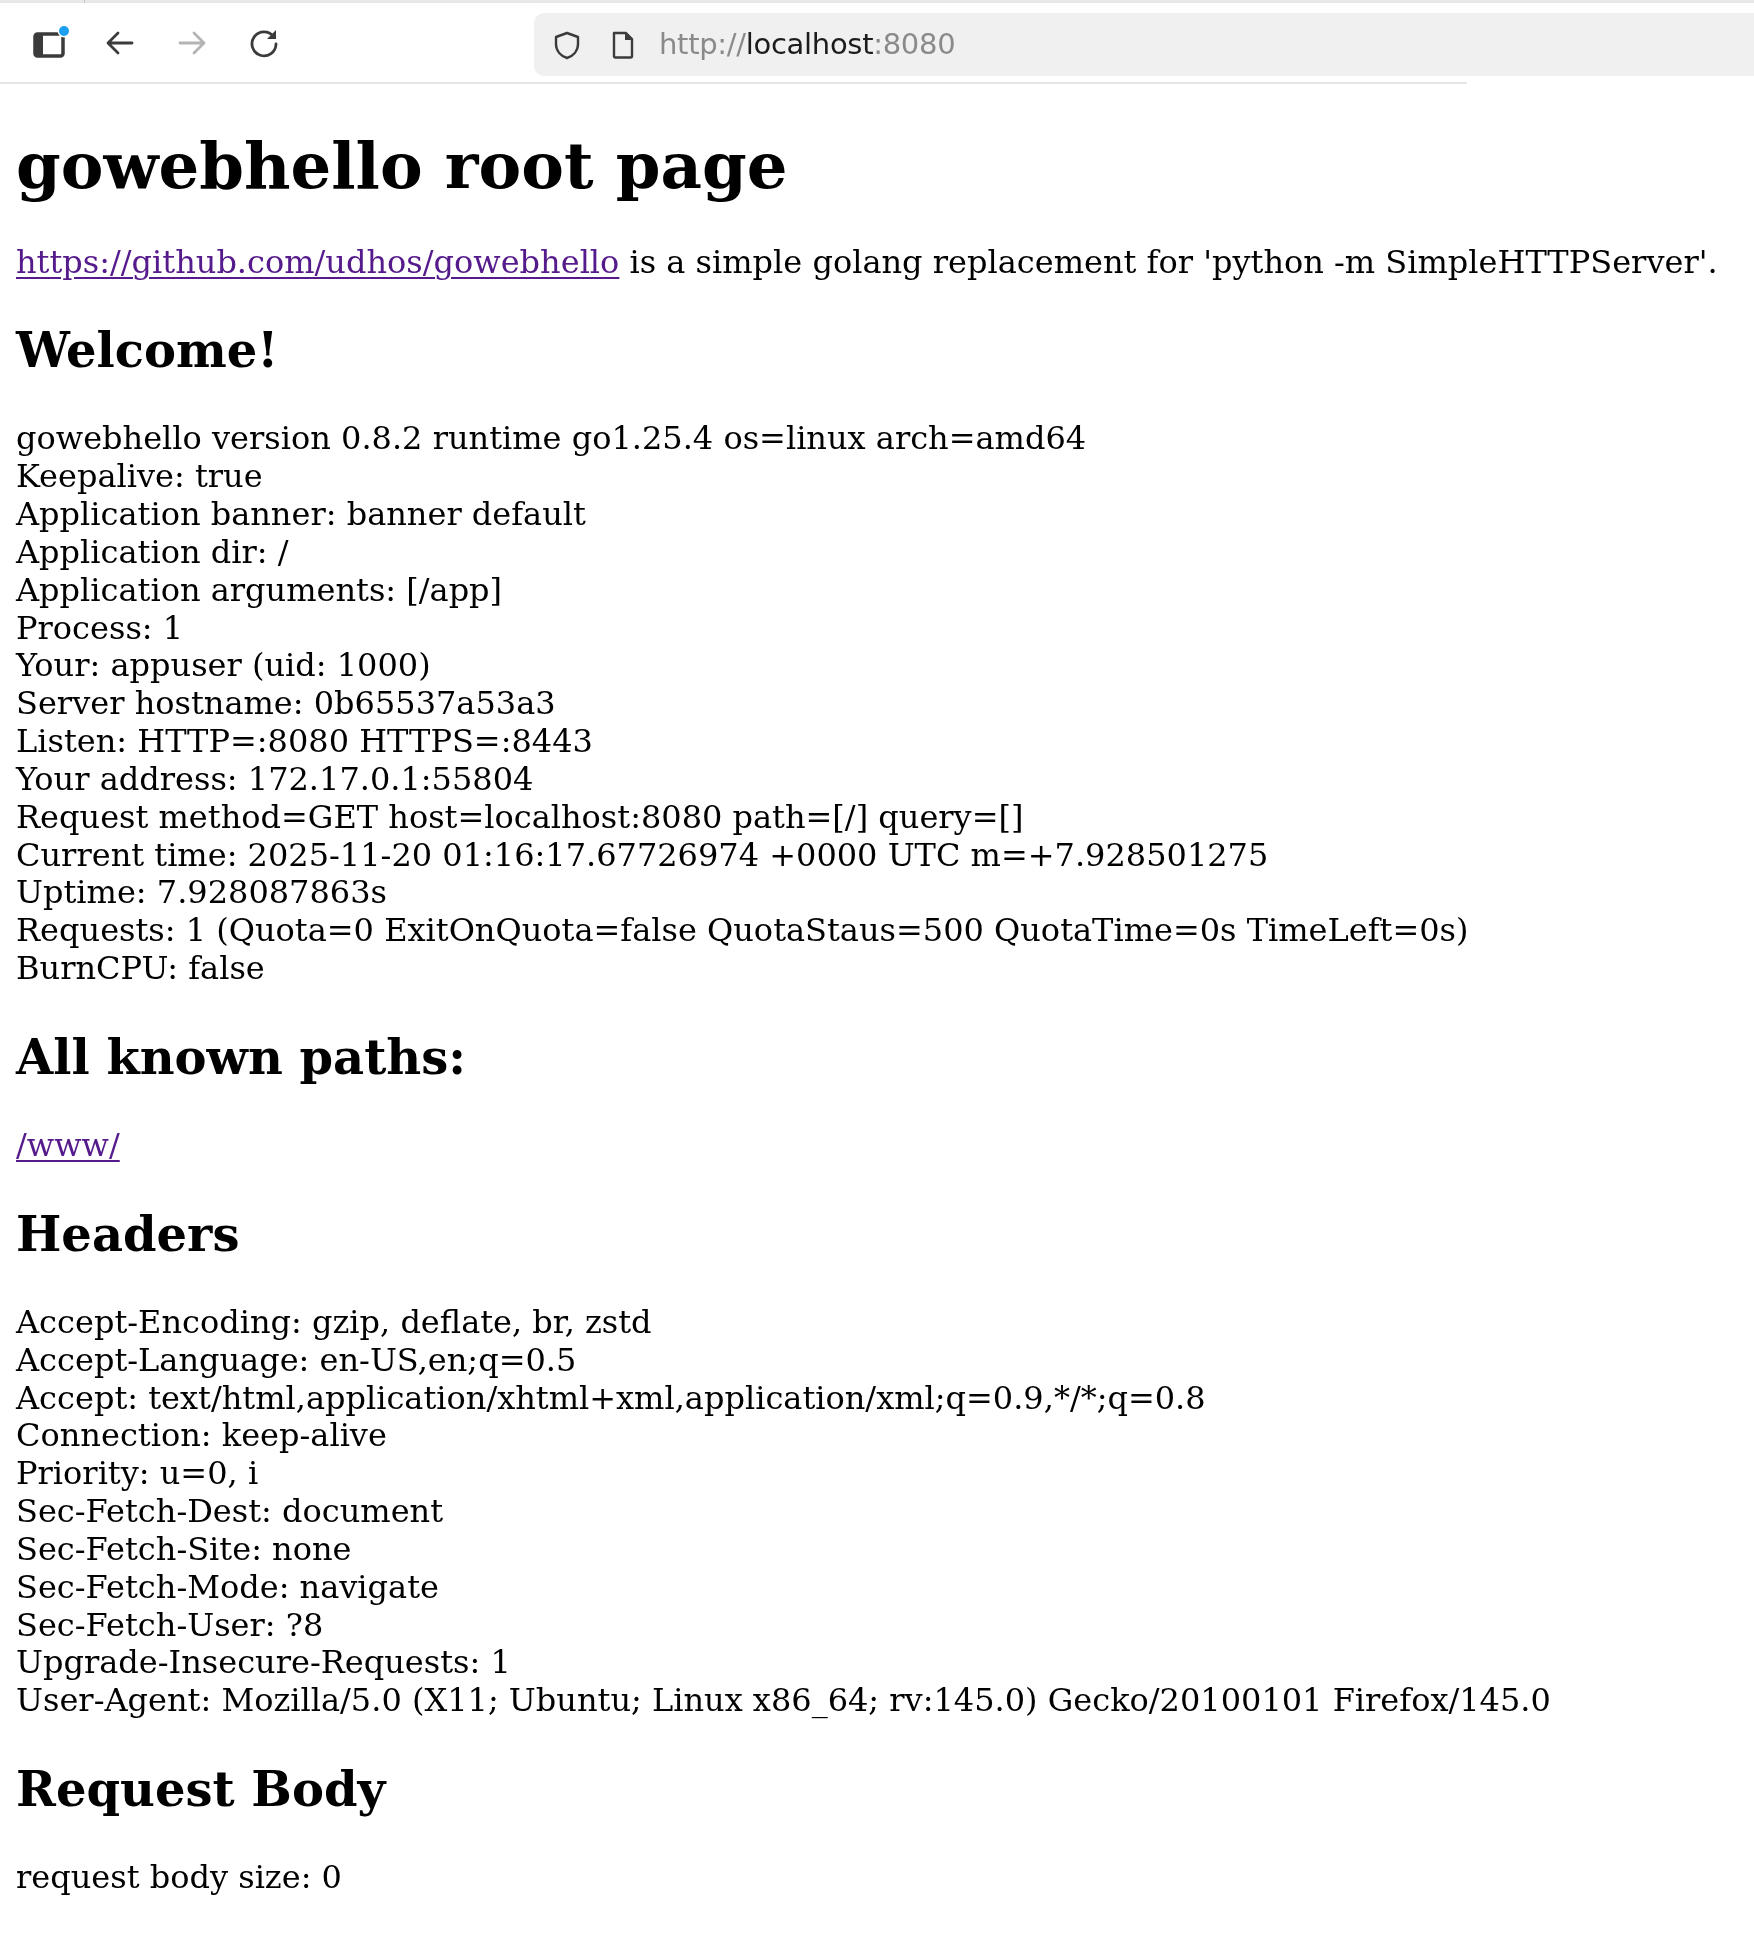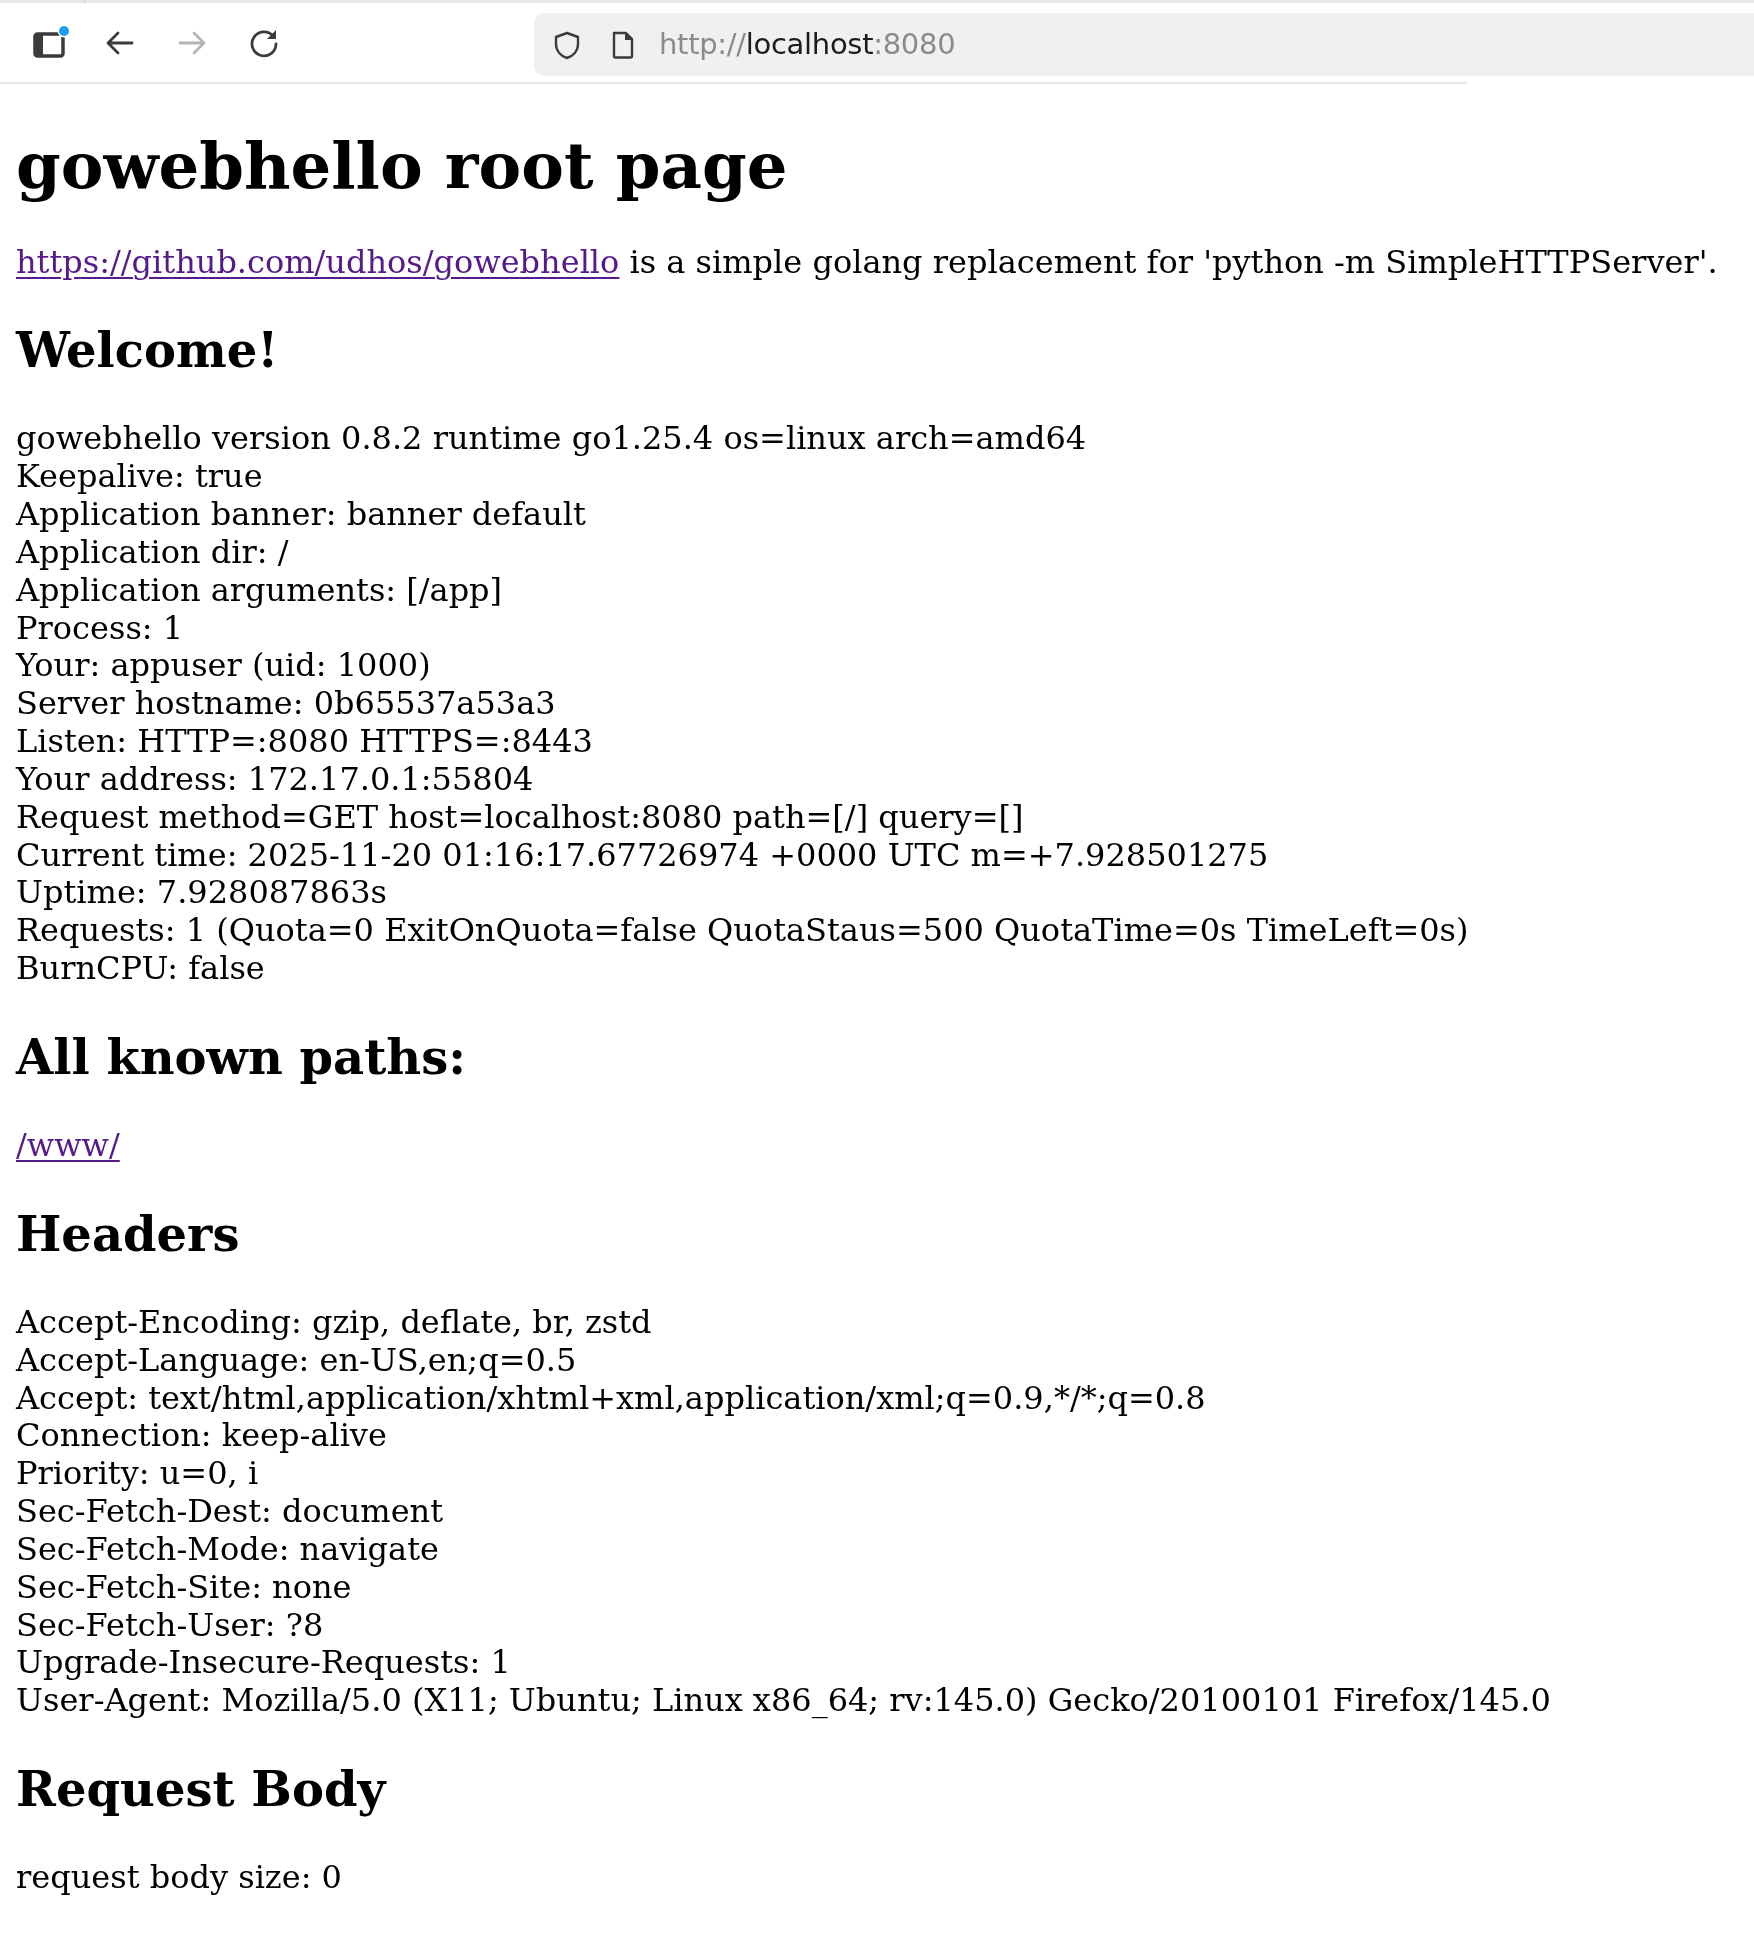--- a/index.html
+++ b/index.html
@@ -115,22 +115,22 @@
   <p><a href="#">/www/</a></p>
 
   <h2>Headers</h2>
   <p>
     <span class="line">Accept-Encoding: gzip, deflate, br, zstd</span>
     <span class="line">Accept-Language: en-US,en;q=0.5</span>
     <span class="line">Accept: text/html,application/xhtml+xml,application/xml;q=0.9,*/*;q=0.8</span>
     <span class="line">Connection: keep-alive</span>
     <span class="line">Priority: u=0, i</span>
     <span class="line">Sec-Fetch-Dest: document</span>
+    <span class="line">Sec-Fetch-Site: none</span>
     <span class="line">Sec-Fetch-Mode: navigate</span>
-    <span class="line">Sec-Fetch-Site: none</span>
     <span class="line">Sec-Fetch-User: ?8</span>
     <span class="line">Upgrade-Insecure-Requests: 1</span>
     <span class="line">User-Agent: Mozilla/5.0 (X11; Ubuntu; Linux x86_64; rv:145.0) Gecko/20100101 Firefox/145.0</span>
   </p>
 
   <h2>Request Body</h2>
   <p>request body size: 0</p>
 </div>
 
 </body></html>

